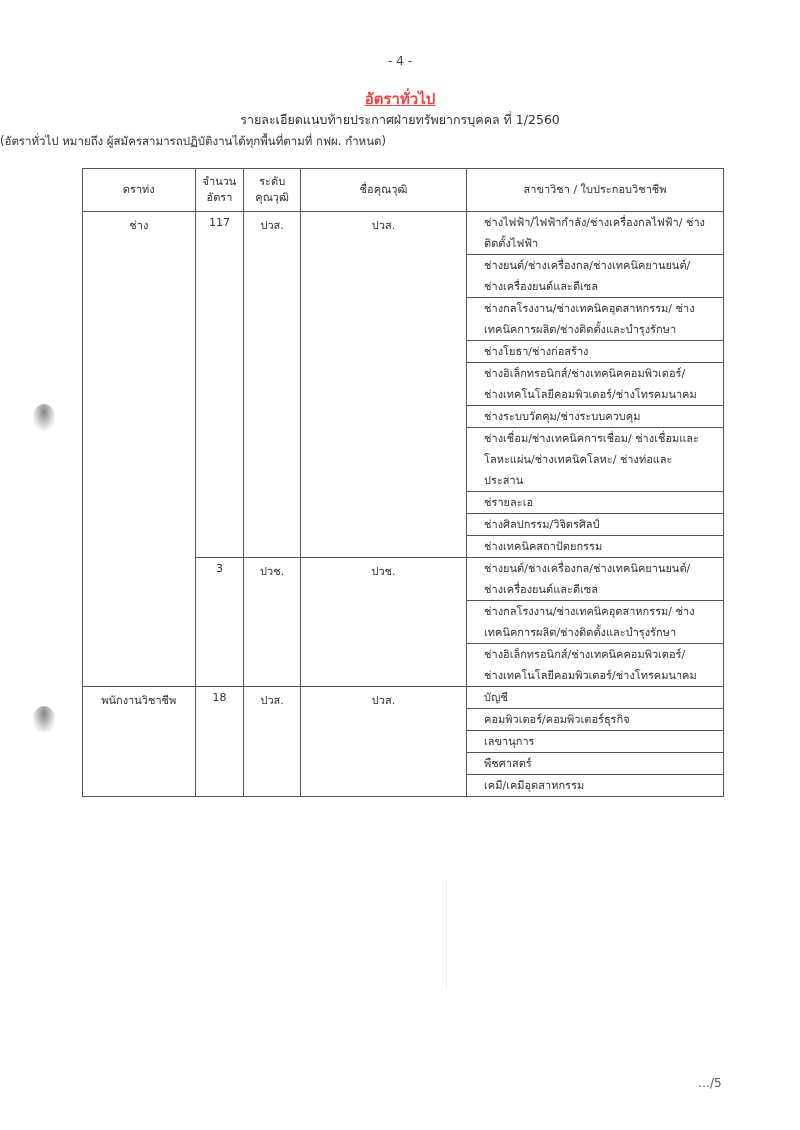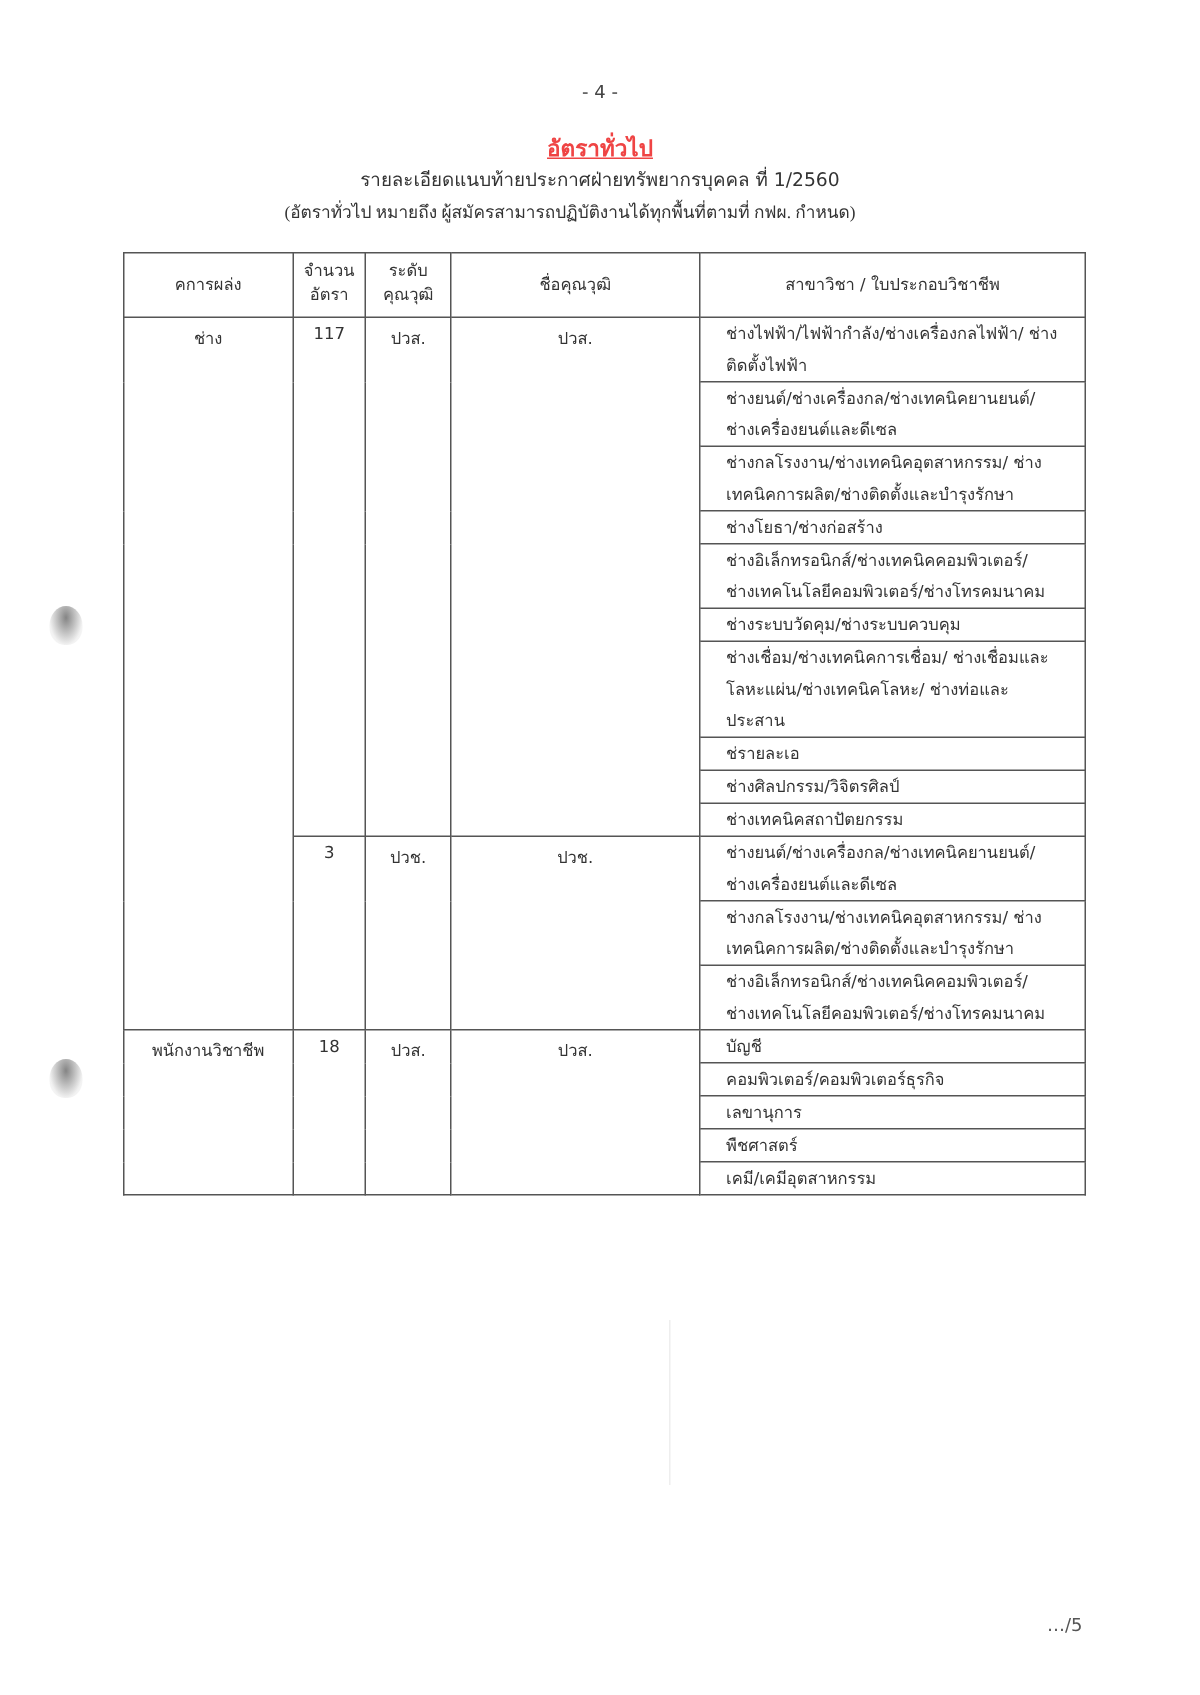--- a/index.html
+++ b/index.html
@@ -1,21 +1,21 @@
 <!DOCTYPE html>
 <html><head>
 <meta charset="utf-8">
 <style>
   html, body { margin:0; padding:0; background:#ffffff; }
   body { width:800px; height:1130px; position:relative; overflow:hidden;
          font-family:"DejaVu Sans", "Liberation Sans", sans-serif; color:#333; }
   .page-num { position:absolute; top:54px; left:0; width:800px; text-align:center; font-size:12px; color:#444; }
   .title { position:absolute; top:87px; left:0; width:800px; text-align:center; font-size:15px; font-weight:bold; text-decoration:underline; color:#ef4444; }
   .subtitle { position:absolute; top:110px; left:0; width:800px; text-align:center; font-size:12.5px; color:#333; }
-  .note { position:absolute; top:132px; left:0; width:760px; text-align:center; font-size:11.5px; color:#333;font-family:Liberation Serif, serif; }
+  .note { position:absolute; top:132px; left:0; width:760px; text-align:left; font-size:11.5px; color:#333; }
   table { position:absolute; top:168px; left:82px; width:642px; border-collapse:collapse; font-size:11px; color:#333; }
   td, th { border:1px solid #555; padding:0 5px; vertical-align:top; font-weight:normal; }
   th { height:42px; vertical-align:middle; text-align:center; line-height:16px; }
   td.c { text-align:center; padding-top:4px; }
   td.spec { line-height:21px; padding:0 17px; }
   .col1 { width:104px; } .col2 { width:38px;font-family:Liberation Mono, monospace; } .col3 { width:46px;font-family:Liberation Mono, monospace; } .col4 { width:160px; } .col5 { width:252px; }
   .hole { position:absolute; left:33px; width:22px; height:26px; border-radius:50% 50% 45% 45%;
           background:radial-gradient(ellipse at 50% 30%, #666 0%, #aaa 35%, #eee 70%, #fff 100%); opacity:0.8; }
   .footer-next { position:absolute; top:1076px; left:698px; font-size:12px; color:#555; }
   .crease { position:absolute; left:446px; top:880px; width:1px; height:110px; background:#eee; }
@@ -28,21 +28,21 @@
 <div class="subtitle">รายละเอียดแนบท้ายประกาศฝ่ายทรัพยากรบุคคล ที่  1/2560</div>
 <div class="note">(อัตราทั่วไป หมายถึง ผู้สมัครสามารถปฏิบัติงานได้ทุกพื้นที่ตามที่ กฟผ. กำหนด)</div>
 
 <div class="hole" style="top:404px"></div>
 <div class="hole" style="top:706px"></div>
 <div class="crease"></div>
 
 <table>
   <thead>
     <tr>
-      <th class="col1">คการผล่ง</th>
+      <th class="col1">ตราท่ง</th>
       <th class="col2">จำนวน อัตรา</th>
       <th class="col3">ระดับ คุณวุฒิ</th>
       <th class="col4">ชื่อคุณวุฒิ</th>
       <th class="col5">สาขาวิชา / ใบประกอบวิชาชีพ</th>
     </tr>
   </thead>
   <tbody id="tbody">
       <tr>
         <td class="c" rowspan="10" style="border-bottom: none;">ช่าง</td>
         <td class="c" rowspan="10">117</td>

